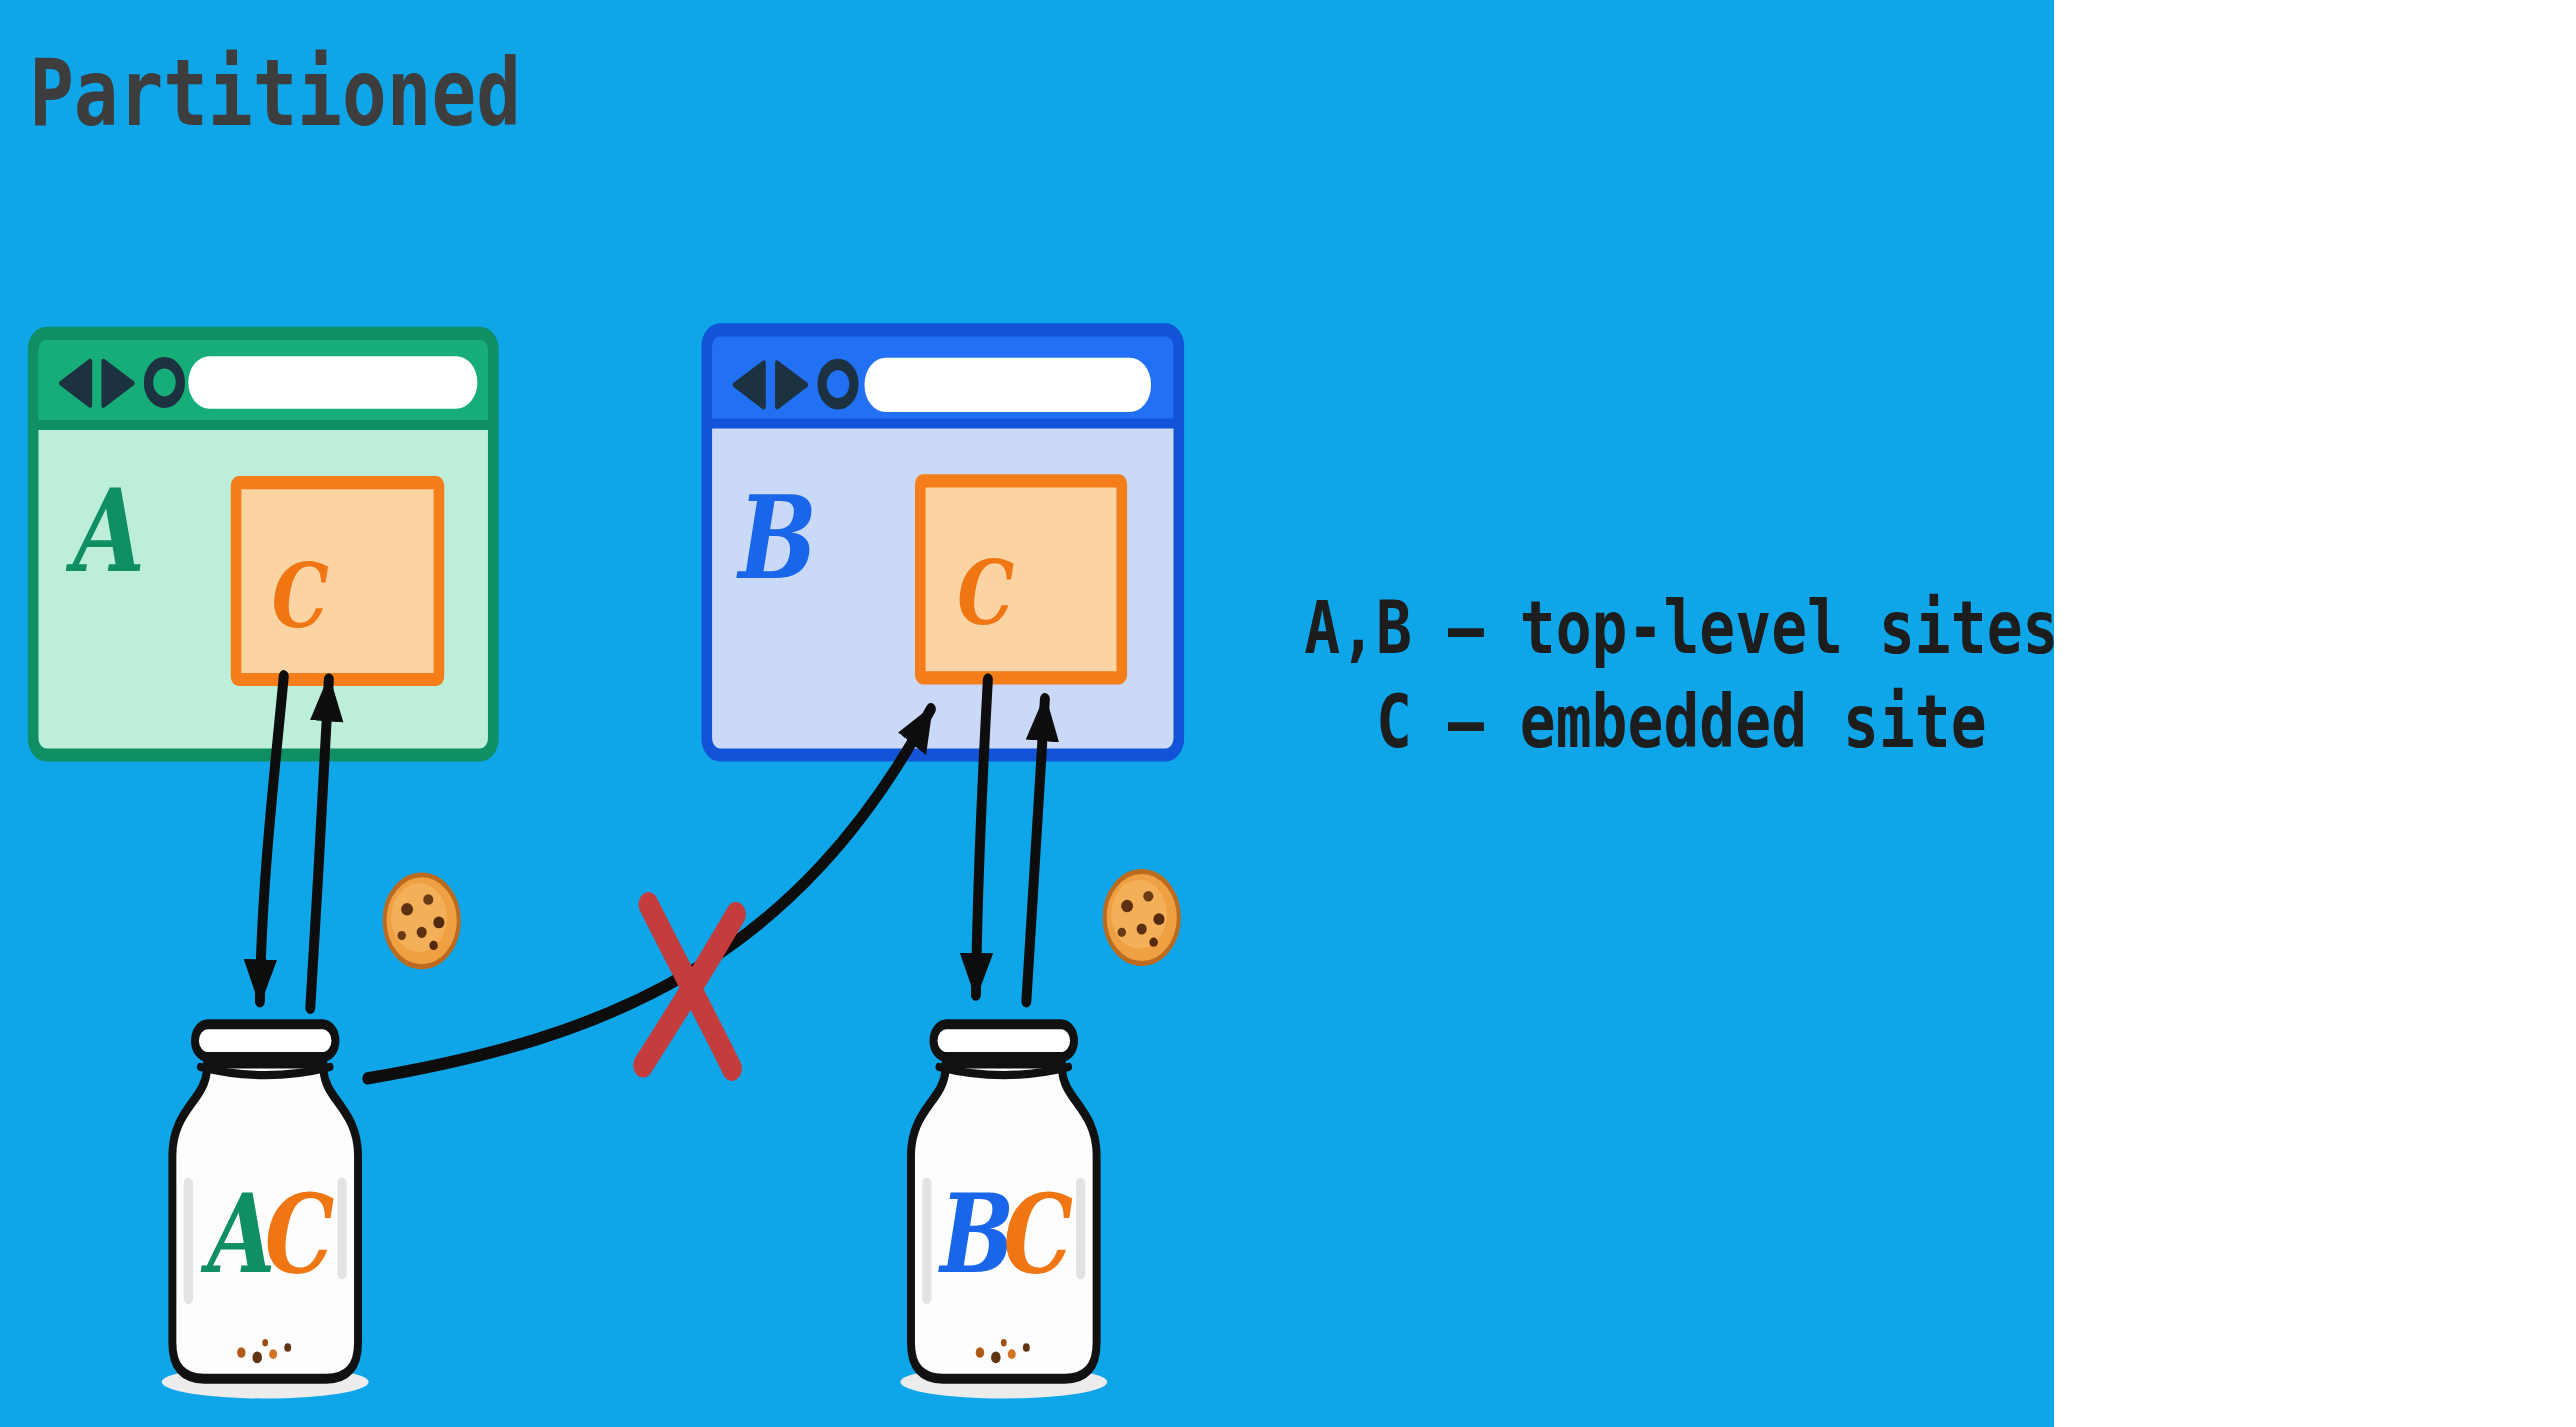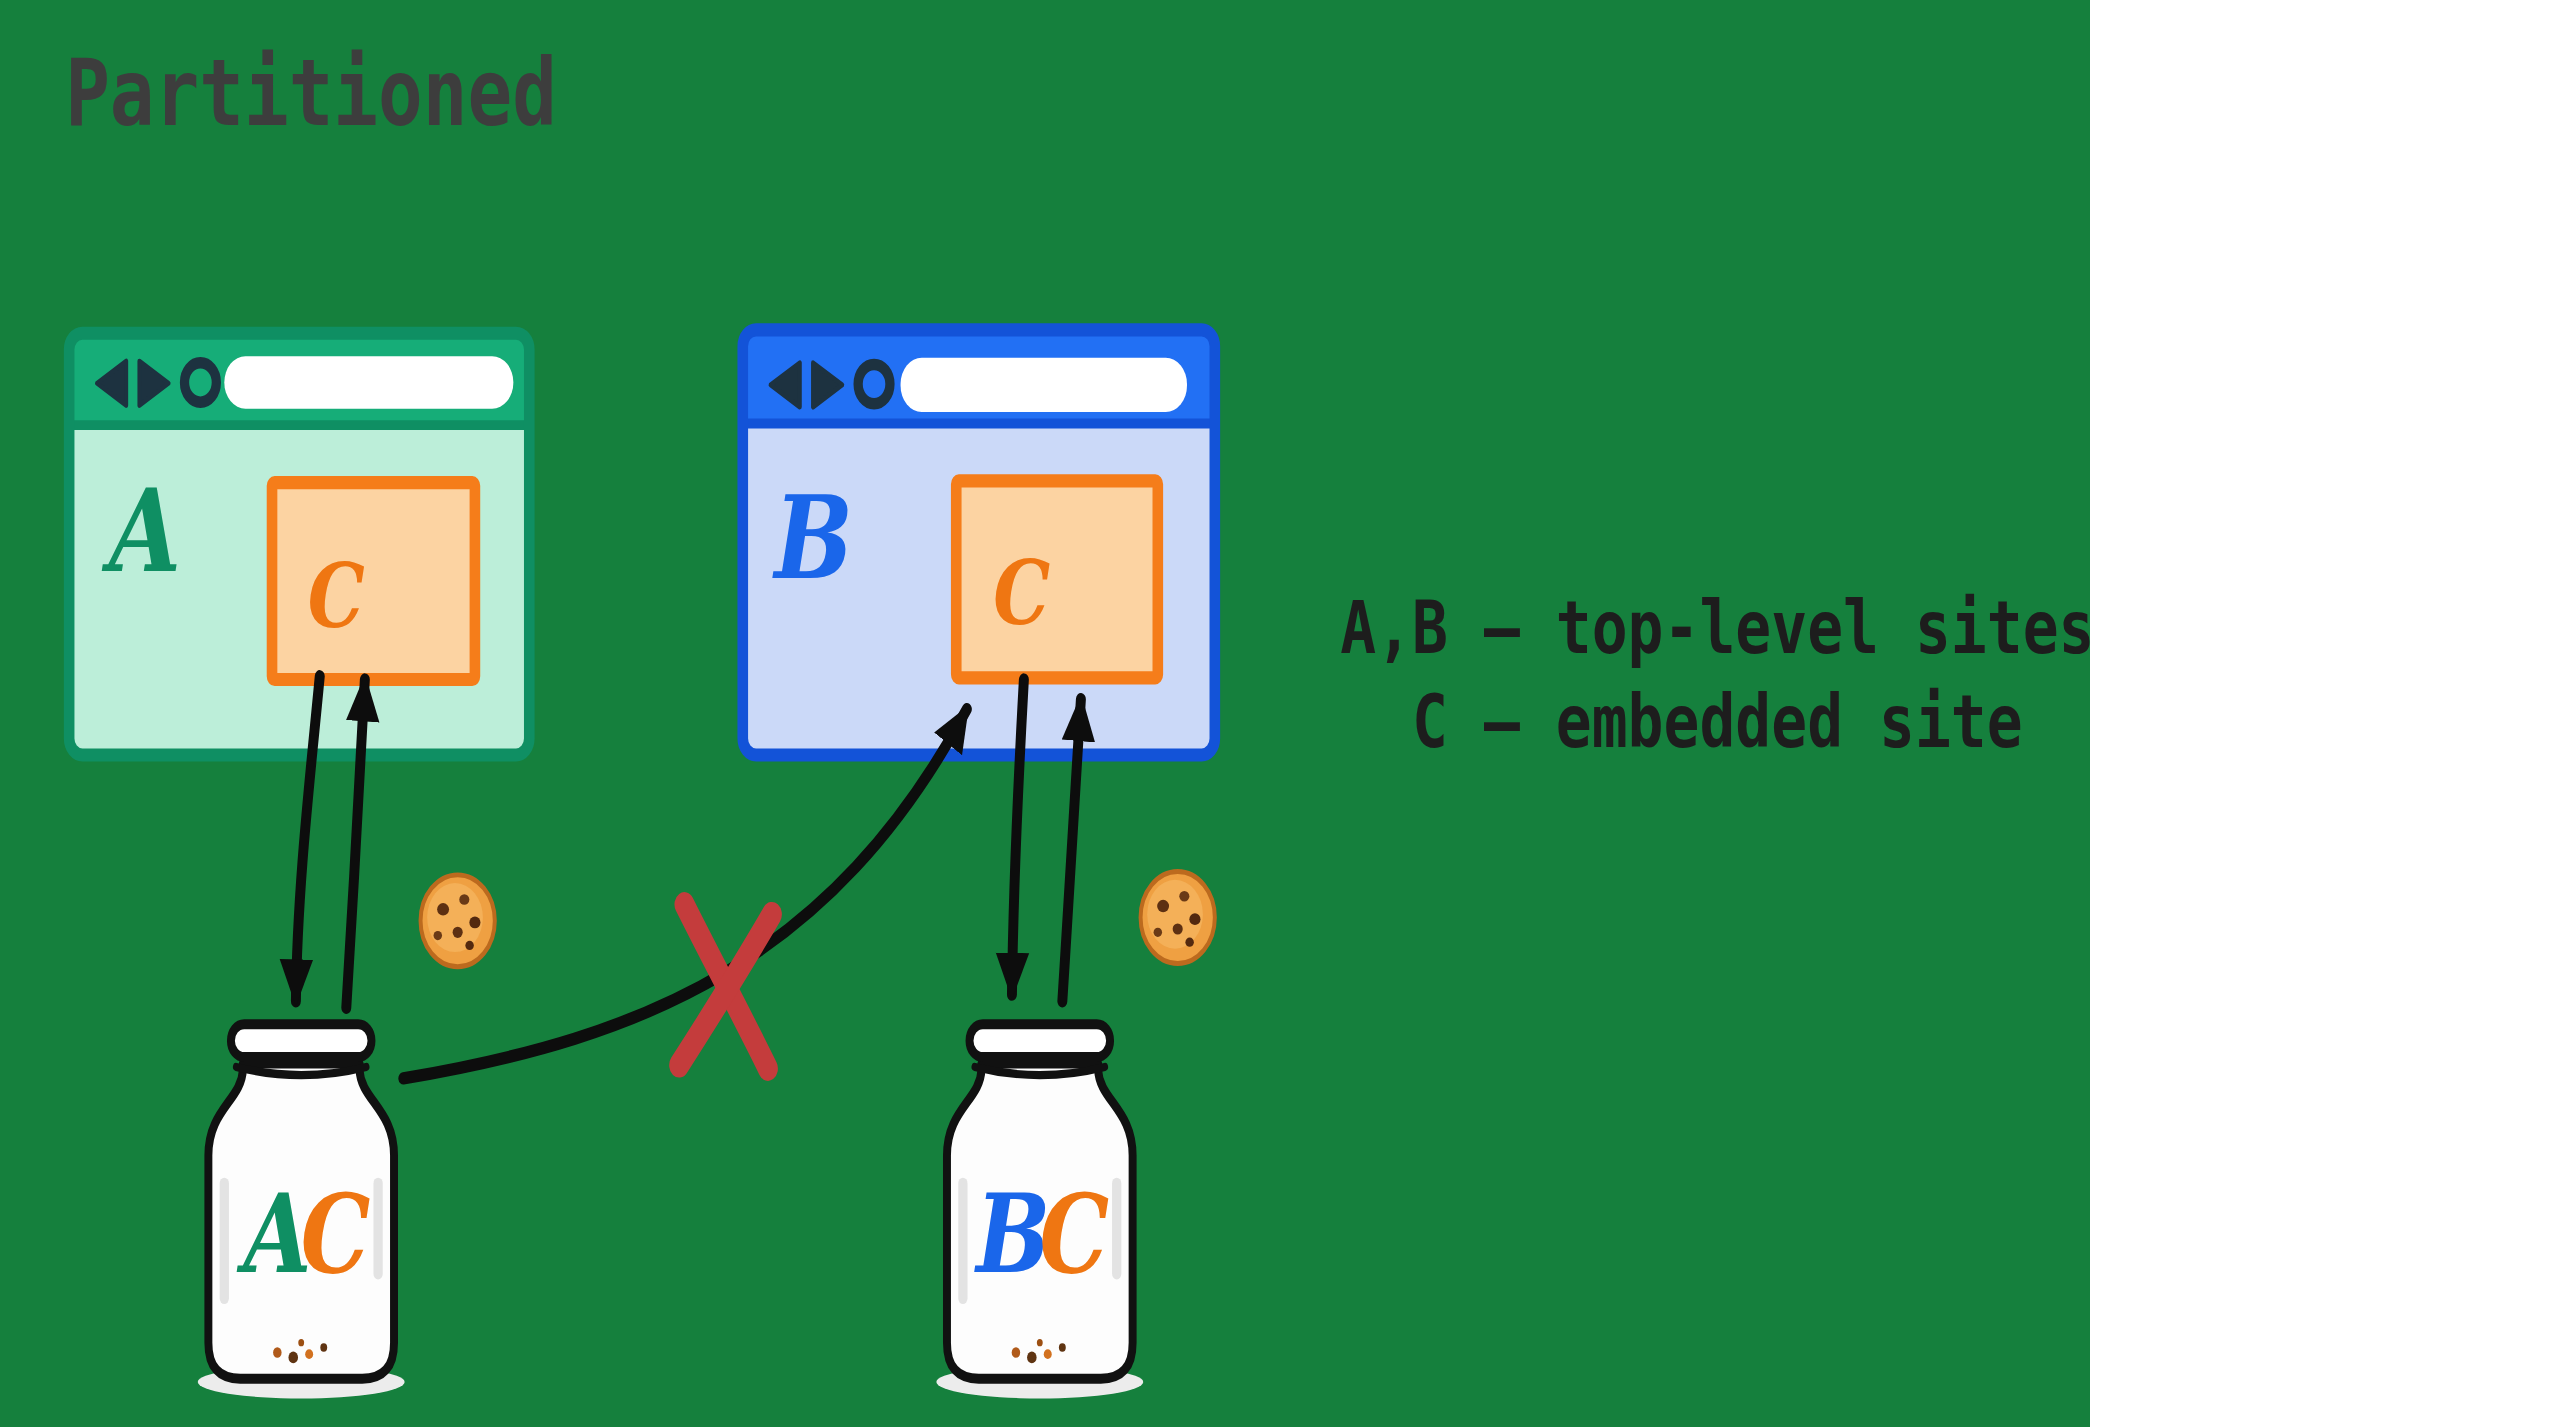--- a/index.html
+++ b/index.html
@@ -7,22 +7,21 @@
     padding: 0;
     background: #ffffff;
     width: 2576px;
     height: 1428px;
     overflow: hidden;
   }
   .canvas {
     width: 2054px;
     height: 1428px;
     position: relative;
-    background: #15803d;
-    padding-left: 36px;
+    background: #0ea5e9;
   }
   svg { display: block; width: 100%; height: 100%; }
   .mono { font-family: "DejaVu Sans Mono", "Liberation Mono", monospace; }
   .hand { font-family: "DejaVu Serif", "Liberation Serif", serif; font-style: italic; font-weight: bold; }
 </style>
 </head>
 <body>
 
 <div class="canvas">
 <svg viewBox="0 0 1549 870" preserveAspectRatio="none">

